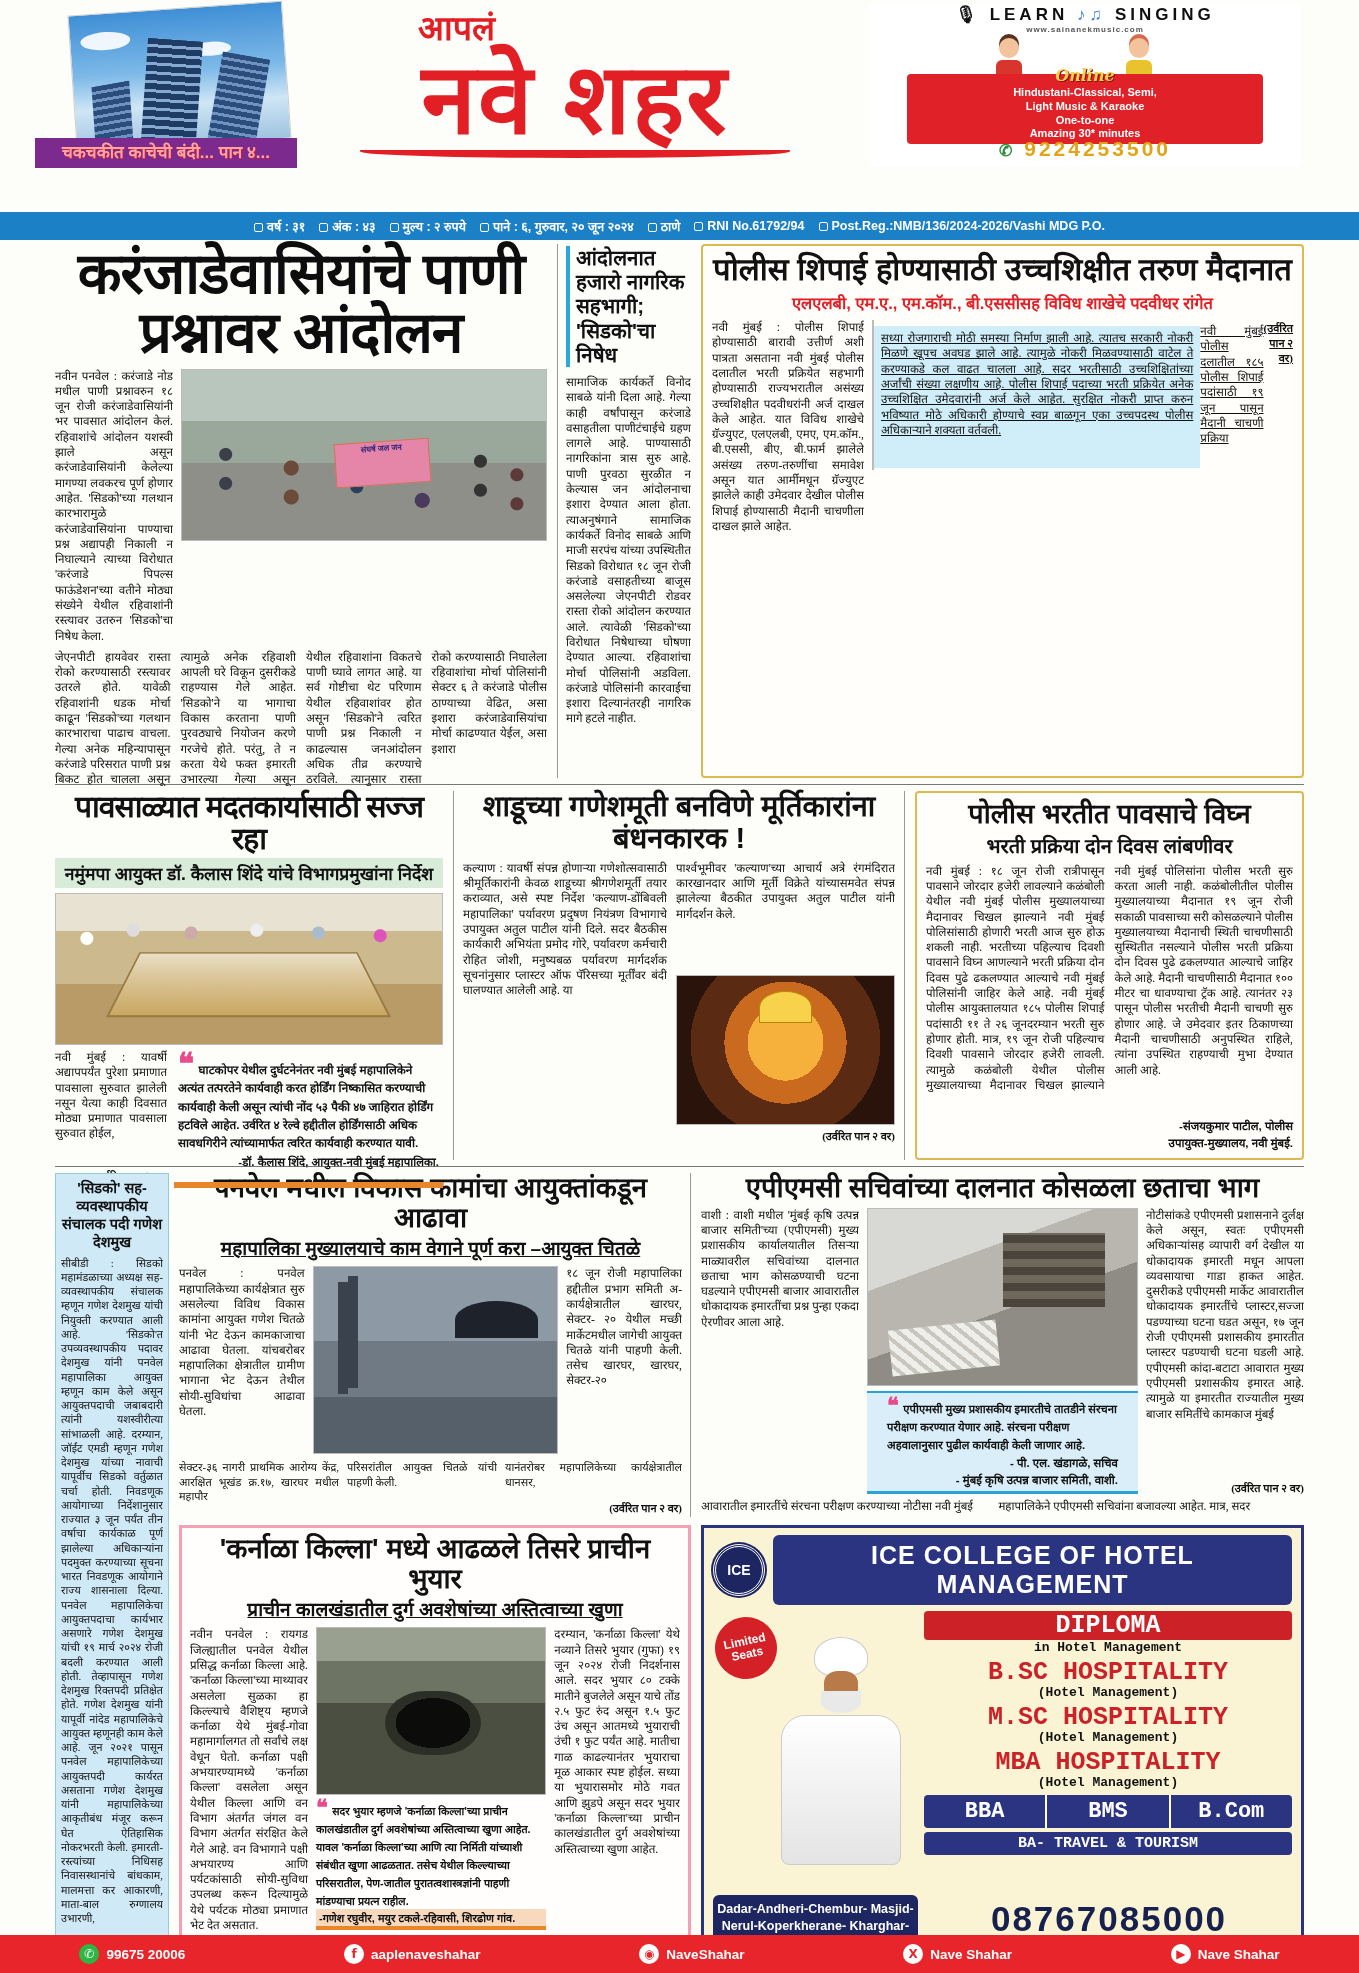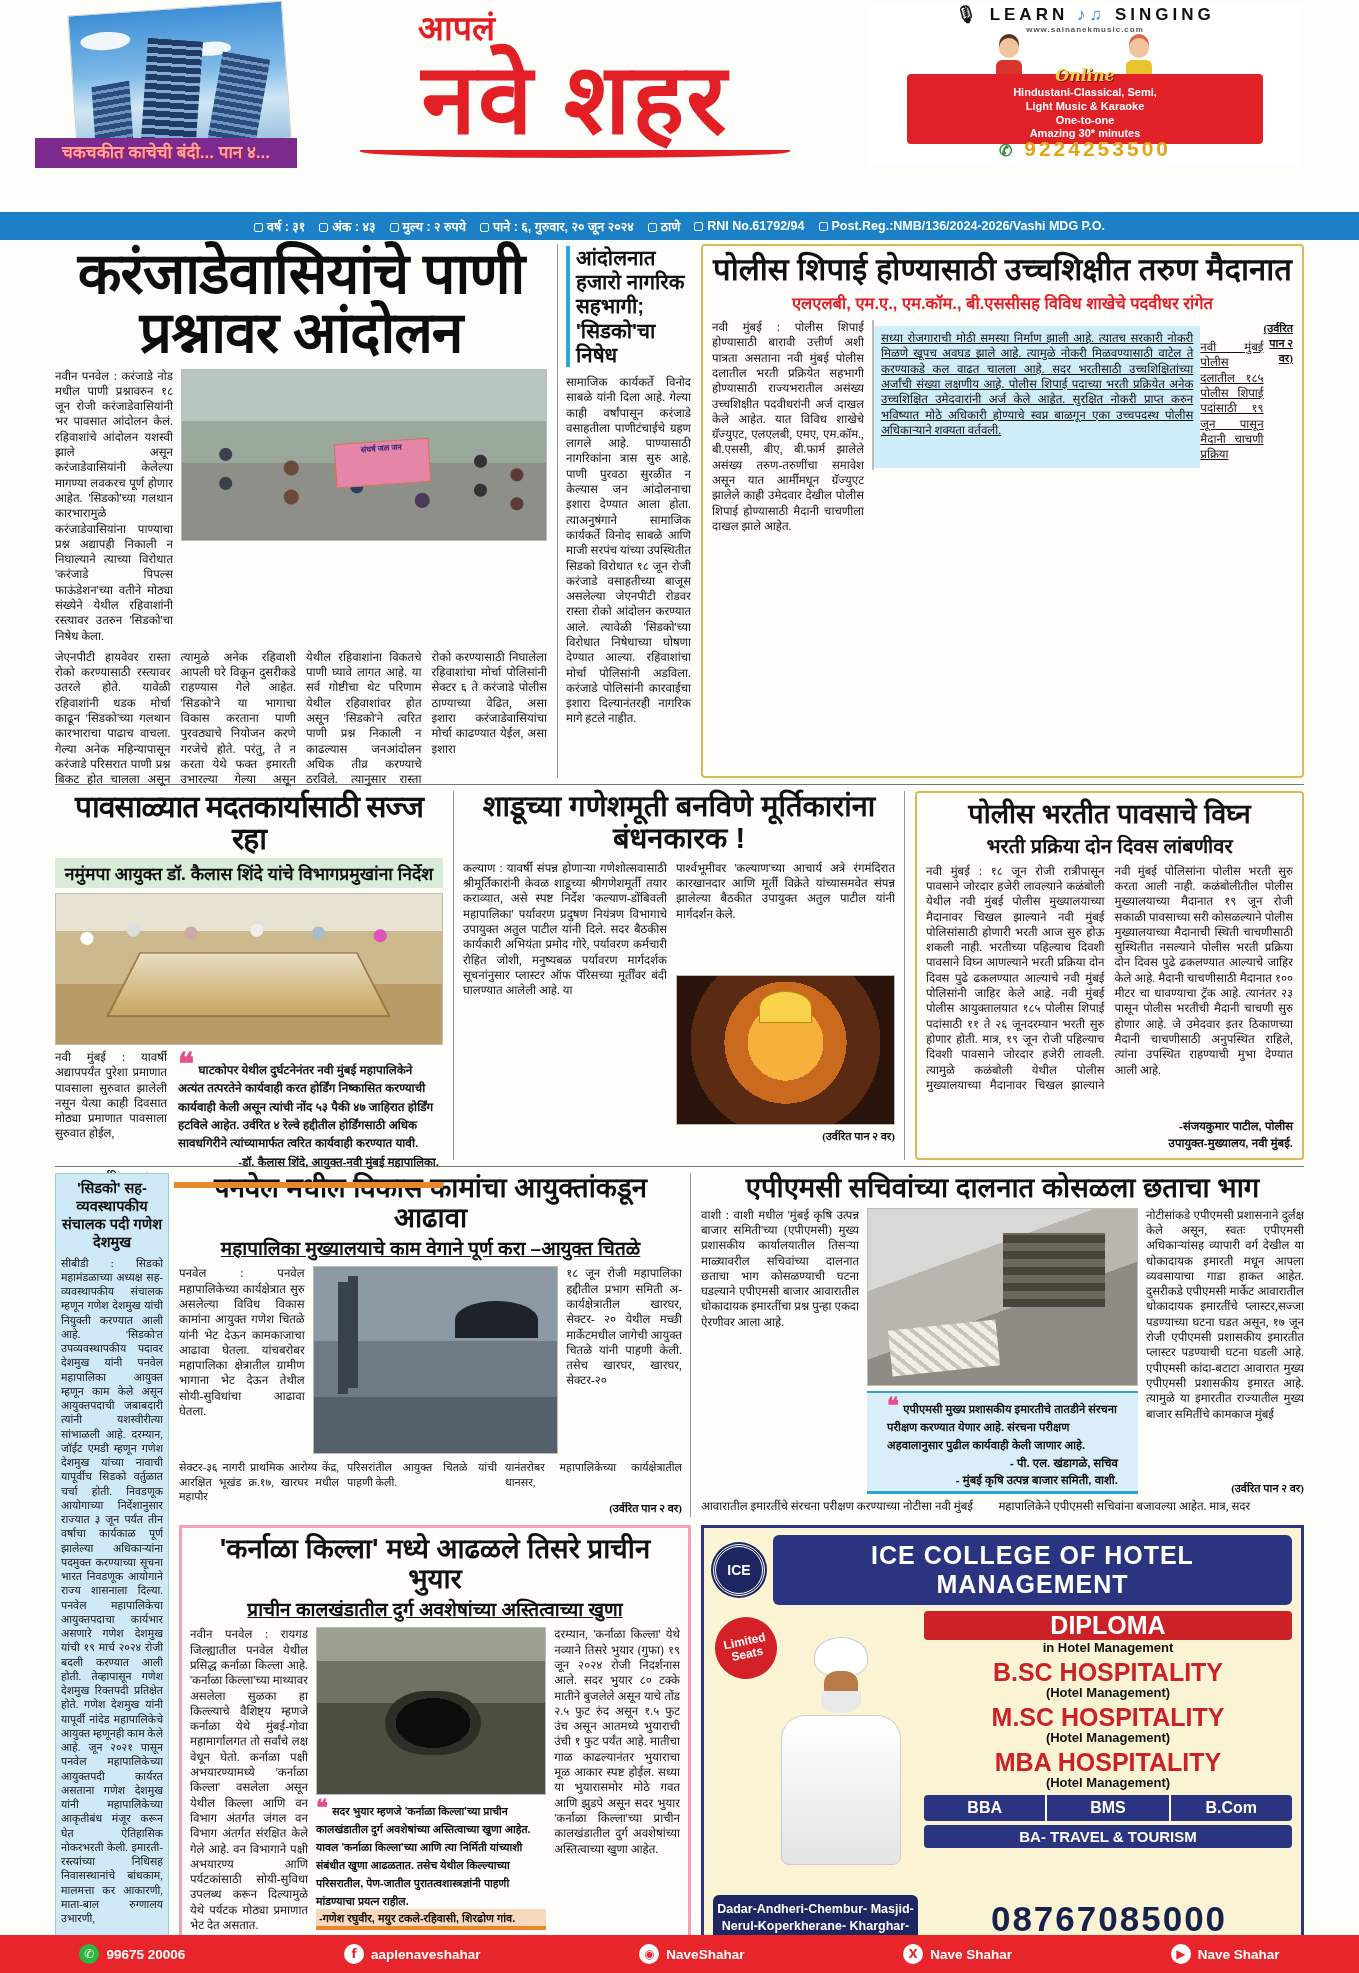--- a/index.html
+++ b/index.html
@@ -141,24 +141,24 @@
   .ice-logo { width:52px; height:52px; border-radius:50%; background:#1d2660; color:#fff; font-weight:800; font-size:14px; display:flex; align-items:center; justify-content:center; border:3px double #fff; box-shadow:0 0 0 2px #1d2660; }
   .ice-title { flex:1; background:#2a3480; color:#fff; font-size:25px; font-weight:800; text-align:center; line-height:1.15; border-radius:6px; padding:6px 4px; letter-spacing:1px; }
   .ice-body { flex:1; display:flex; margin-top:6px; gap:6px; }
   .chef-zone { width:205px; position:relative; }
   .limited { position:absolute; left:2px; top:6px; width:62px; height:62px; border-radius:50%; background:#d42127; color:#fff; font-size:12px; font-weight:bold; display:flex; align-items:center; justify-content:center; text-align:center; line-height:1.1; transform:rotate(-12deg); }
   .chef { position:absolute; left:55px; top:26px; width:145px; height:240px; }
   .chef .hat { width:54px; height:40px; background:#fff; border-radius:50% 50% 40% 40%; margin:0 auto; border:1px solid #ccc; }
   .chef .face { width:34px; height:30px; background:#b97a4a; border-radius:40%; margin:-6px auto 0; }
   .chef .beard { width:40px; height:22px; background:#e9e9e9; border-radius:0 0 50% 50%; margin:-10px auto 0; }
   .chef .coat { width:120px; height:150px; background:linear-gradient(180deg,#fff,#e4e4e4); border-radius:24px 24px 8px 8px; margin:2px auto 0; border:1px solid #ccc; }
-  .ice-list { flex:1; text-align:center; }
+  .ice-list { flex:1; text-align:center;font-family:Liberation Mono, monospace; }
   .ice-big { color:#cc2127; font-weight:800; font-size:25px; line-height:1.0; }
   .ice-small { color:#111; font-weight:bold; font-size:13px; margin-bottom:5px; }
-  .ice-strip { display:flex; background:#2a3480; color:#fff; font-weight:800; font-size:16px; border-radius:4px; margin-top:4px;align-items:center; }
+  .ice-strip { display:flex; background:#2a3480; color:#fff; font-weight:800; font-size:22px; border-radius:4px; margin-top:4px;align-items:center; }
   .ice-strip span { flex:1; text-align:center; padding:4px 0; border-right:2px solid #fff; }
   .ice-strip span:last-child { border-right:none; }
   .ice-travel { background:#2a3480; color:#fff; font-weight:800; font-size:15px; text-align:center; border-radius:4px; margin-top:4px; padding:3px 0; }
   .ice-bottom { display:flex; gap:8px; margin-top:6px; align-items:center; }
   .ice-loc { width:205px; background:#1d2660; color:#fff; font-size:12.5px; font-weight:bold; text-align:center; border-radius:6px; padding:6px 4px; line-height:1.35; }
   .ice-phone-zone { flex:1; text-align:center; }
   .ice-phone { font-size:35px; font-weight:800; color:#17214d; letter-spacing:2px; }
   .ice-url { color:#cc2127; font-weight:bold; font-size:13px; }
 
   
@@ -253,21 +253,21 @@
         <h2 class="h-sec">पोलीस शिपाई होण्यासाठी उच्चशिक्षीत तरुण मैदानात</h2>
         <div class="red-sub">एलएलबी, एम.ए., एम.कॉम., बी.एससीसह विविध शाखेचे पदवीधर रांगेत</div>
         <div class="police-row">
           <div class="police-col body-txt" style="height:330px">नवी मुंबई : पोलीस शिपाई होण्यासाठी बारावी उत्तीर्ण अशी पात्रता असताना नवी मुंबई पोलीस दलातील भरती प्रक्रियेत सहभागी होण्यासाठी राज्यभरातील असंख्य उच्चशिक्षीत पदवीधरांनी अर्ज दाखल केले आहेत. यात विविध शाखेचे ग्रॅज्युएट, एलएलबी, एमए, एम.कॉम., बी.एससी, बीए, बी.फार्म झालेले असंख्य तरुण-तरुणींचा समावेश असून यात आर्मीमधून ग्रॅज्युएट झालेले काही उमेदवार देखील पोलीस शिपाई होण्यासाठी मैदानी चाचणीला दाखल झाले आहेत.</div>
           <div class="police-stack">
             <div class="photo ground-photo">
               <div class="runners"></div>
                 <div class="runners" style="top:62%"></div>
             </div>
             <div class="hl-box body-txt" style="height:142px">सध्या रोजगाराची मोठी समस्या निर्माण झाली आहे. त्यातच सरकारी नोकरी मिळणे खूपच अवघड झाले आहे. त्यामुळे नोकरी मिळवण्यासाठी वाटेल ते करण्याकडे कल वाढत चालला आहे. सदर भरतीसाठी उच्चशिक्षितांच्या अर्जांची संख्या लक्षणीय आहे. पोलीस शिपाई पदाच्या भरती प्रक्रियेत अनेक उच्चशिक्षित उमेदवारांनी अर्ज केले आहेत. सुरक्षित नोकरी प्राप्त करुन भविष्यात मोठे अधिकारी होण्याचे स्वप्न बाळगून एका उच्चपदस्थ पोलीस अधिकाऱ्याने शक्यता वर्तवली.</div>
-            <div class="body-txt" style="margin-top:20px">नवी मुंबई पोलीस दलातील १८५ पोलीस शिपाई पदांसाठी १९ जून पासून मैदानी चाचणी प्रक्रिया</div>
+            <div class="body-txt" style="margin-top:4px">नवी मुंबई पोलीस दलातील १८५ पोलीस शिपाई पदांसाठी १९ जून पासून मैदानी चाचणी प्रक्रिया</div>
             <div class="cont">(उर्वरित पान २ वर)</div>
           </div>
         </div>
       </article>
     </div>
 
     <div class="row2">
       <article class="rescue">
         <h2 class="h-rescue">पावसाळ्यात मदतकार्यासाठी सज्ज रहा</h2>
         <div class="green-sub">नमुंमपा आयुक्त डॉ. कैलास शिंदे यांचे विभागप्रमुखांना निर्देश</div>

